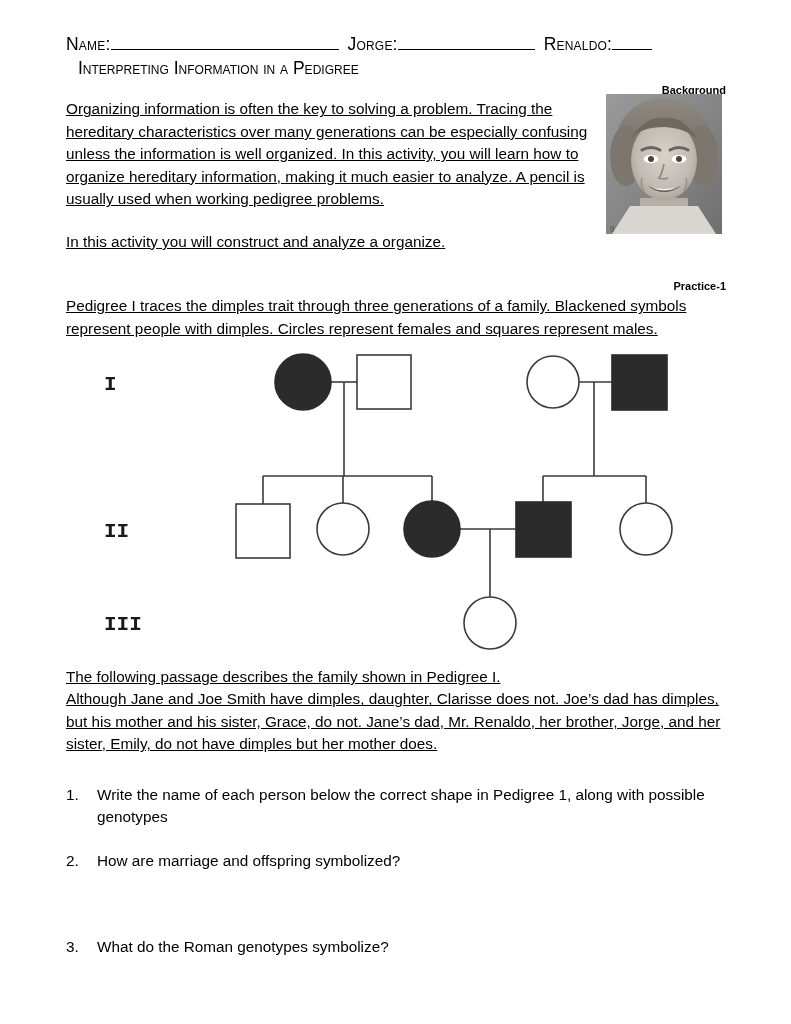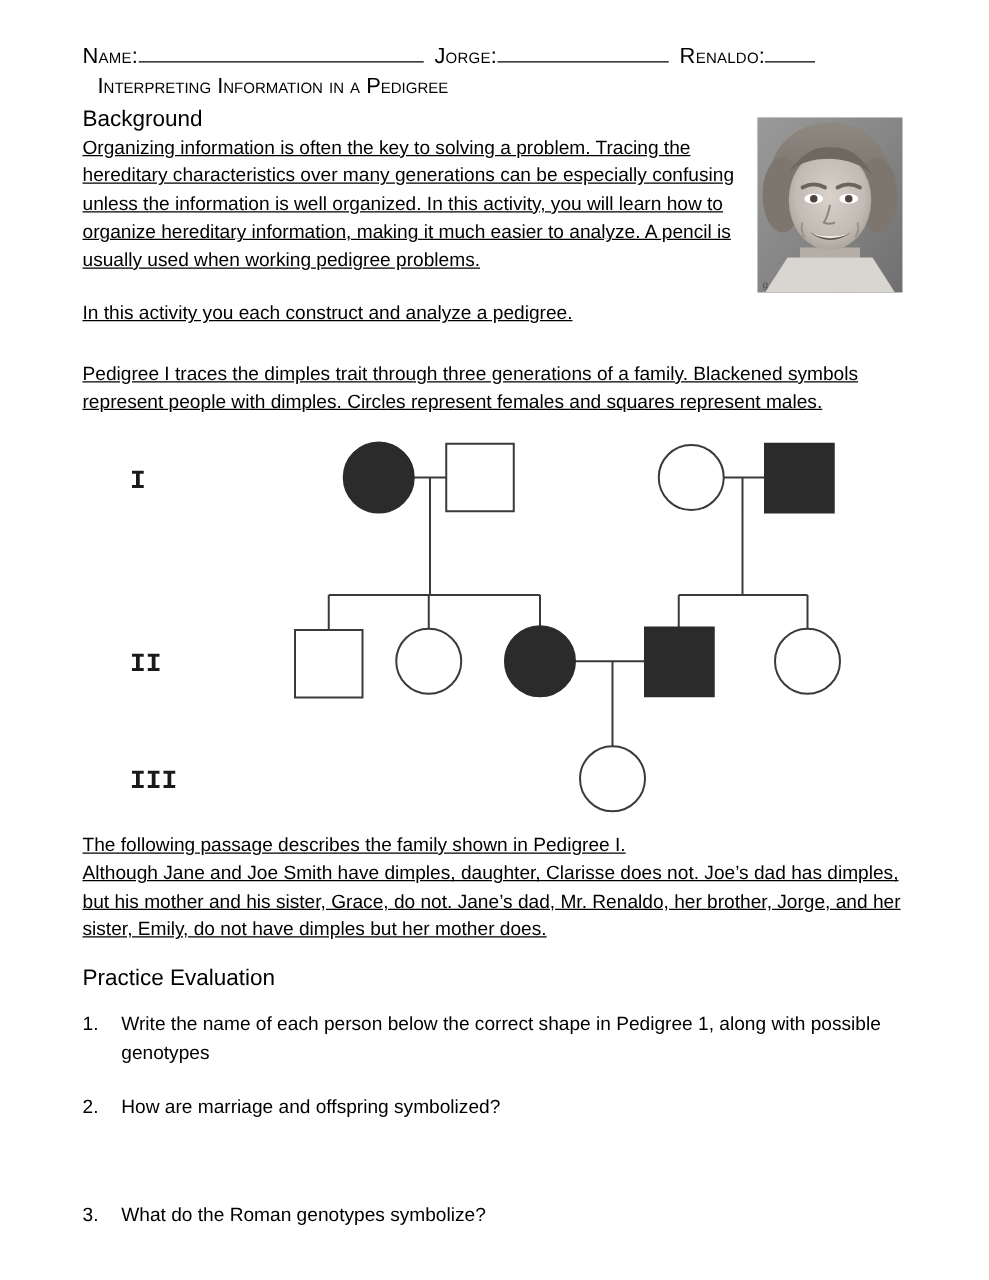--- a/index.html
+++ b/index.html
@@ -52,24 +52,25 @@
   .blank.period-blank { width: 40px; margin-right: 0; }
 
   .subtitle {
     font-variant: small-caps;
     font-size: 17.5px;
     line-height: 1.3;
     margin: 0 0 3px 12px;
   }
 
   h2.section {
-    font-size: 18px;
-    font-weight: normal;
+    font-size: 11px;
+    font-weight: bold;
     margin: 0 0 1px 0;
     line-height: 1.35;
+    text-align: right;
   }
   p.body {
     font-size: 15.3px;
     line-height: 1.47;
     margin: 0;
     text-align: left;
     text-decoration: underline;
   }
   .gap-sm { height: 14px; }
   .gap-md { height: 20px; }
@@ -136,24 +137,25 @@
 
     <div class="subtitle">Interpreting Information in a Pedigree</div>
 
     <h2 class="section">Background</h2>
     <div class="intro-wrap">
       <p class="body">Organizing information is often the key to solving a problem.  Tracing the hereditary characteristics over many generations can be especially confusing unless the information is well organized.  In this activity, you will learn how to organize hereditary information, making it much easier to analyze.  A pencil is usually used when working pedigree problems.</p>
     </div>
 
     <div class="gap-md"></div>
 
-    <p class="body">In this activity you each construct and analyze a pedigree.</p>
+    <p class="body">In this activity you will construct and analyze a organize.</p>
 
     <div class="gap-lg"></div>
 
+    <h2 class="section">Practice-1</h2>
     <p class="body">Pedigree I traces the dimples trait through three generations of a family.  Blackened symbols represent people with dimples.  Circles represent females and squares represent males.</p>
 
   </div>
 
   <div class="photo">
     <svg width="116" height="140" viewBox="0 0 116 140">
       <defs>
         <linearGradient id="bgG" x1="0" y1="0" x2="1" y2="1">
           <stop offset="0%" stop-color="#9a9a9a"></stop>
           <stop offset="50%" stop-color="#868686"></stop>
@@ -250,21 +252,20 @@
     </svg>
   </div>
 
   <div class="content" style="top:666px;">
 
     <p class="body">The following passage describes the family shown in Pedigree I.</p>
     <p class="body">Although Jane and Joe Smith have dimples, daughter, Clarisse does not.  Joe’s dad has dimples, but his mother and his sister, Grace, do not.  Jane’s dad, Mr. Renaldo, her brother, Jorge, and her sister, Emily, do not have dimples but her mother does.</p>
 
     <div class="gap-sm"></div>
 
-    <h2 class="section">Practice Evaluation</h2>
 
     <div class="gap-sm"></div>
 
     <ul class="qlist">
       <li class="qitem">
         <span class="qnum">1.</span>
         <span>Write the name of each person below the correct shape in Pedigree 1, along with possible genotypes</span>
       </li>
       <li class="qitem spaced-after">
         <span class="qnum">2.</span>

